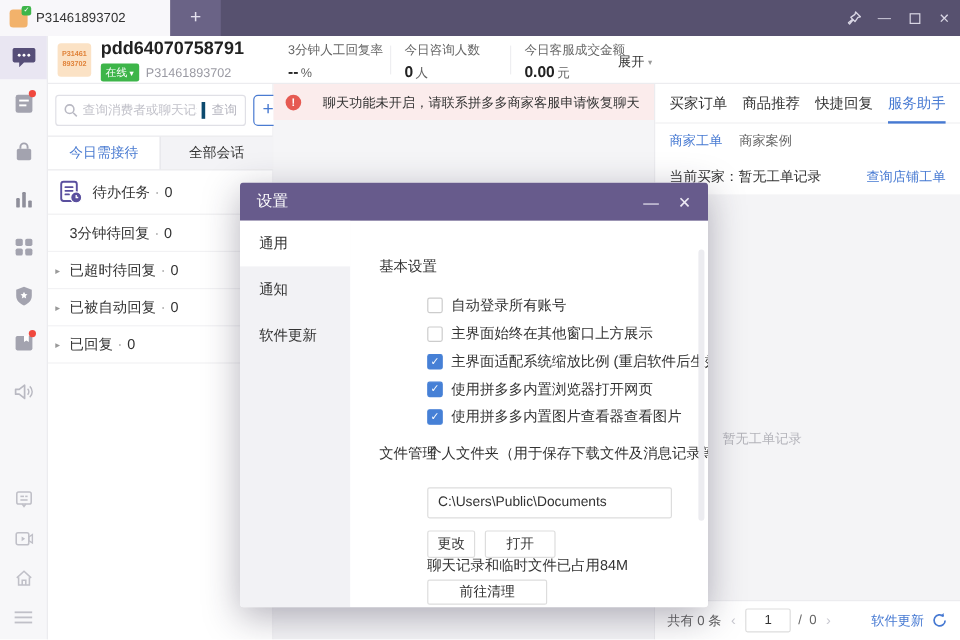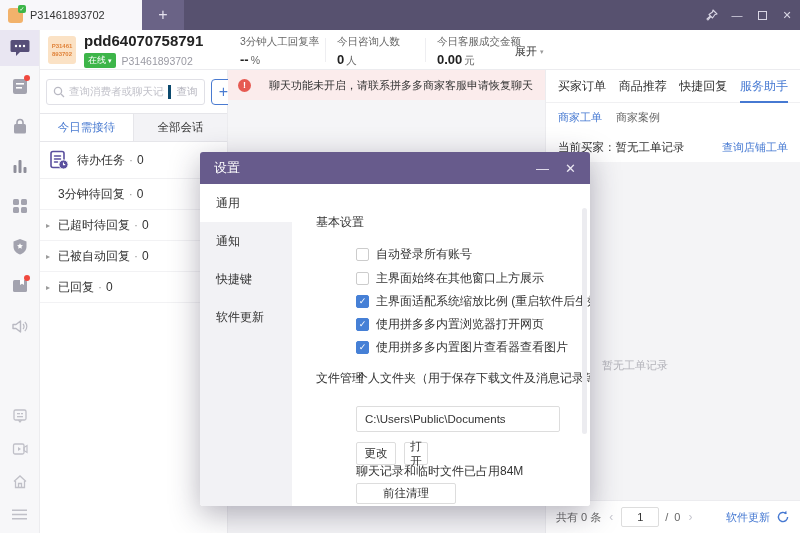--- a/index.html
+++ b/index.html
@@ -369,21 +369,20 @@
       <span class="dlg-title">设置</span>
       <span class="dlg-controls">
         <span>—</span>
         <span>✕</span>
       </span>
     </div>
     <div class="dlg-body">
       <div class="dlg-side">
         <div class="dlg-tab on">通用</div>
         <div class="dlg-tab">通知</div>
-        <div class="dlg-tab">快捷键</div>
         <div class="dlg-tab">软件更新</div>
       </div>
       <div class="dlg-content">
         <div class="sec-label" style="top:30px">基本设置</div>
         <div class="opt" style="top:62px">
           <span class="cb"></span>
           <span class="opt-label">自动登录所有账号</span>
         </div>
         <div class="opt" style="top:86px">
           <span class="cb"></span>
@@ -398,21 +397,21 @@
           <span class="opt-label">使用拼多多内置浏览器打开网页</span>
         </div>
         <div class="opt" style="top:155px">
           <span class="cb checked"></span>
           <span class="opt-label">使用拼多多内置图片查看器查看图片</span>
         </div>
         <div class="sec-label" style="top:186px">文件管理</div>
         <div class="file-desc">个人文件夹（用于保存下载文件及消息记录等）位置</div>
         <input class="path-input" value="C:\Users\Public\Documents" style="">
         <button class="dlg-btn" style="left:64px;top:258px;width:40px">更改</button>
-        <button class="dlg-btn" style="left:112px;top:258px;width:24px">打开</button>
+        <button class="dlg-btn" style="left:112px;top:258px;width:59px">打开</button>
         <div class="usage-text">聊天记录和临时文件已占用84M</div>
         <button class="dlg-btn" style="left:64px;top:299px;width:100px;height:21px">前往清理</button>
         <div class="dlg-scroll"></div>
       </div>
     </div>
   </div>
 
 </div>
 
 </body></html>

